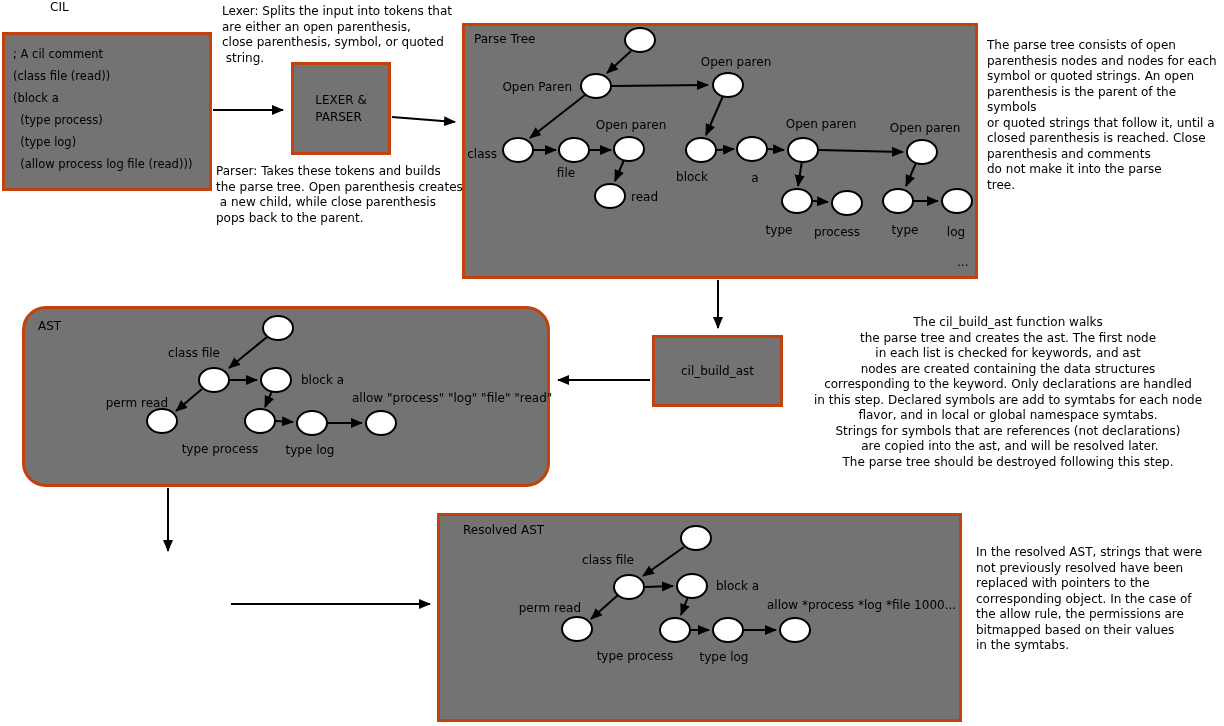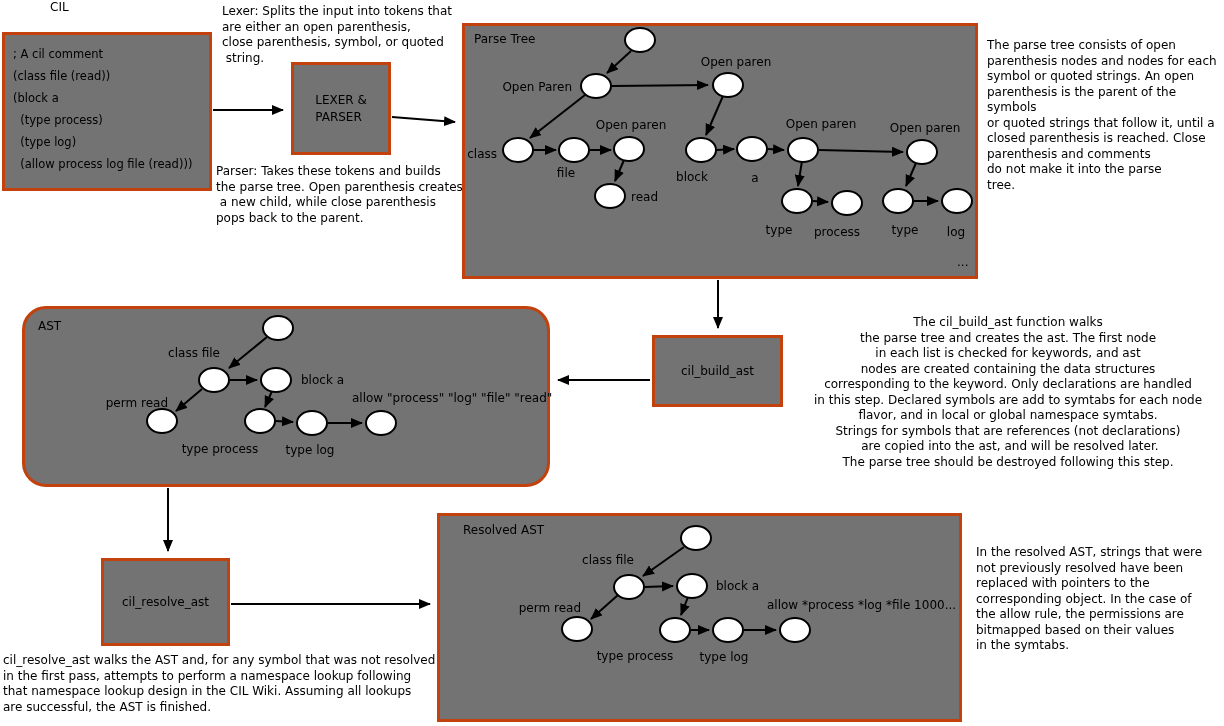--- a/index.html
+++ b/index.html
@@ -86,27 +86,20 @@
 in this step. Declared symbols are add to symtabs for each node
 flavor, and in local or global namespace symtabs.
 Strings for symbols that are references (not declarations)
  are copied into the ast, and will be resolved later.
 The parse tree should be destroyed following this step.</div>
 
   <div class="box" style="left:22px; top:306px; width:528px; height:181px;border-radius:24px;">
     <div class="box-title" style="left:13px; top:10px;">AST</div>
   </div>
 
-  <div class="box" style="left:101px; top:558px; width:129px; height:88px;">
-    <div class="center-label">cil_resolve_ast</div>
-  </div>
-  <div class="note" style="left:3px; top:653px; width:440px;">cil_resolve_ast walks the AST and, for any symbol that was not resolved
-in the first pass, attempts to perform a namespace lookup following
-that namespace lookup design in the CIL Wiki. Assuming all lookups
-are successful, the AST is finished.</div>
 
   <div class="box" style="left:437px; top:513px; width:525px; height:209px;">
     <div class="box-title" style="left:23px; top:7px;">Resolved AST</div>
   </div>
   <div class="note" style="left:976px; top:545px; width:244px;">In the resolved AST, strings that were
 not previously resolved have been
 replaced with pointers to the
 corresponding object. In the case of
 the allow rule, the permissions are
 bitmapped based on their values

